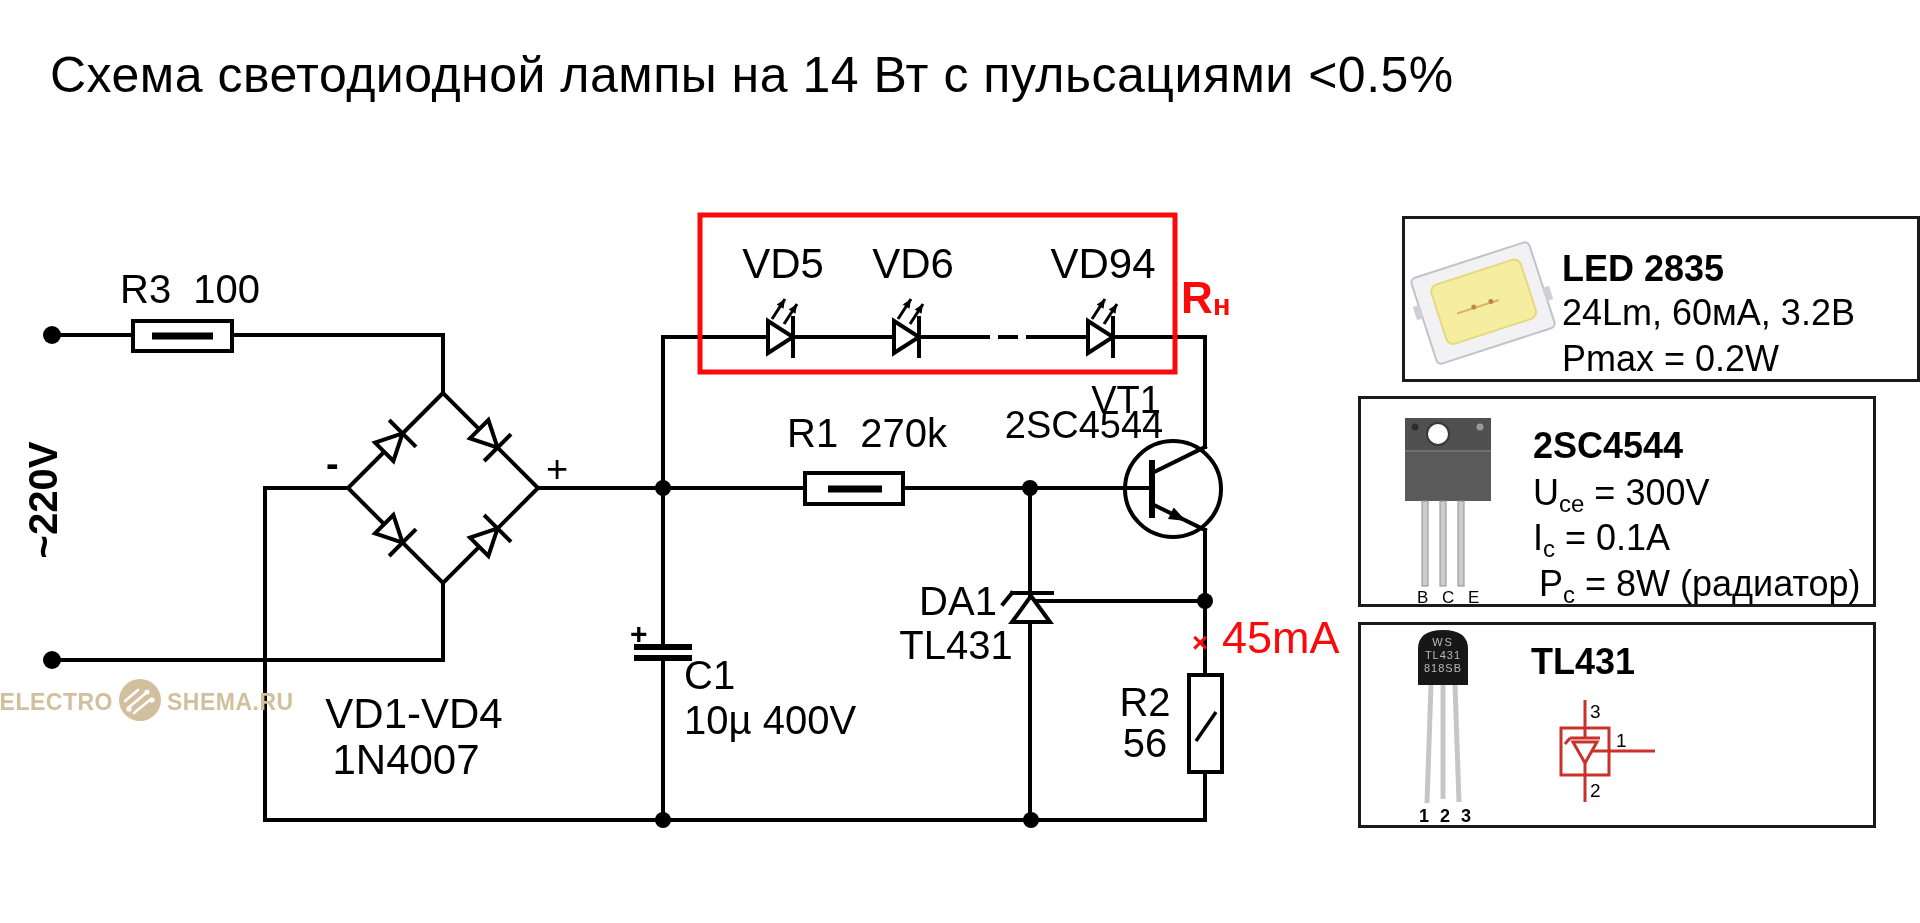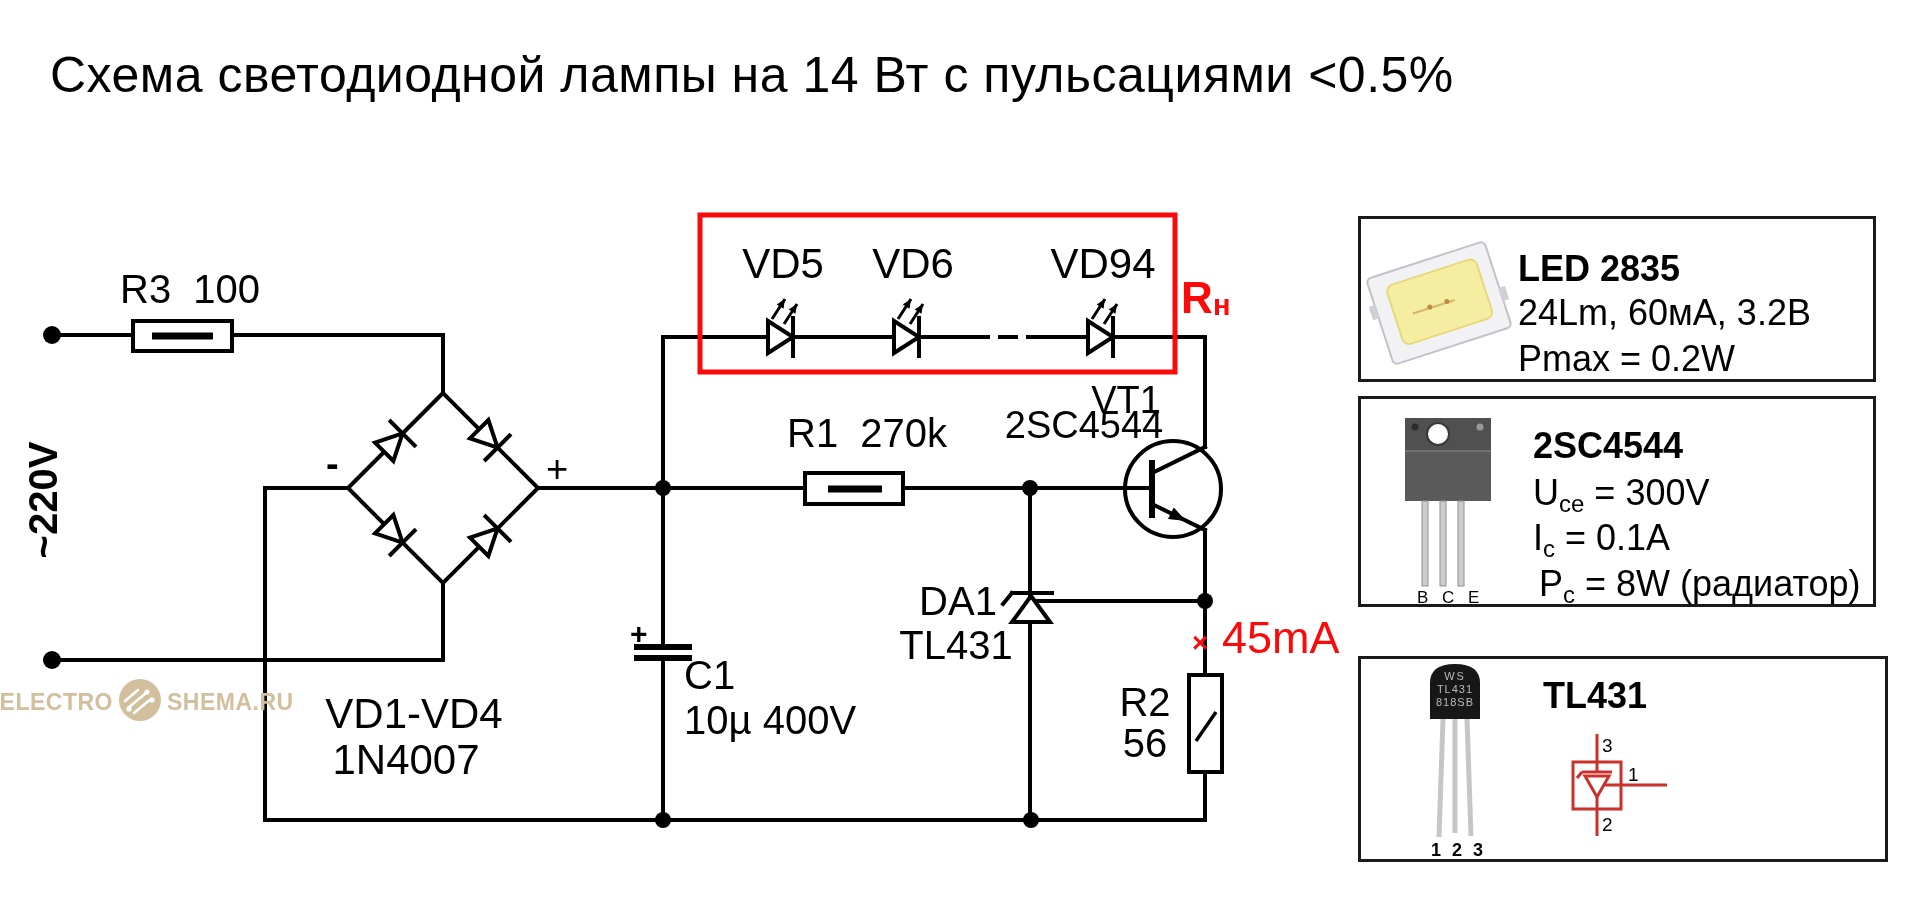--- a/index.html
+++ b/index.html
@@ -12,23 +12,23 @@
   .thick{stroke:#000;stroke-width:7;fill:none;}
   .sym{stroke:#000;stroke-width:4;fill:#fff;stroke-linejoin:miter;}
   .redln{stroke:#fa0a0a;stroke-width:5;fill:none;}
   .redthin{stroke:#c9312b;stroke-width:3;fill:none;}
   .lbl{font-size:40px;fill:#000;}
   .lbl42{font-size:42px;fill:#000;}
   .lbl38{font-size:38px;fill:#000;}
   .redtxt{fill:#fa0a0a;}
   .info-box{position:absolute;left:1358px;width:512px;background:#fff;
             border:3px solid #1a1a1a;}
-  .box1{top:216px;height:160px;}
+  .box1{top:216px;height:160px;margin-left:44px;}
   .box2{top:396px;height:205px;}
-  .box3{top:656px;height:200px;padding-left:12px;}
+  .box3{top:622px;height:200px;}
   .info-box svg{display:block;}
   .wm{fill:#d2bf9d;font-weight:bold;font-size:23px;letter-spacing:0.5px;}
 </style>
 </head>
 <body>
 
 <div class="page-title">Схема светодиодной лампы на 14 Вт с пульсациями &lt;0.5%</div>
 
 <svg width="1350" height="923" viewBox="0 0 1350 923" style="position:absolute;left:0;top:0;">
 

